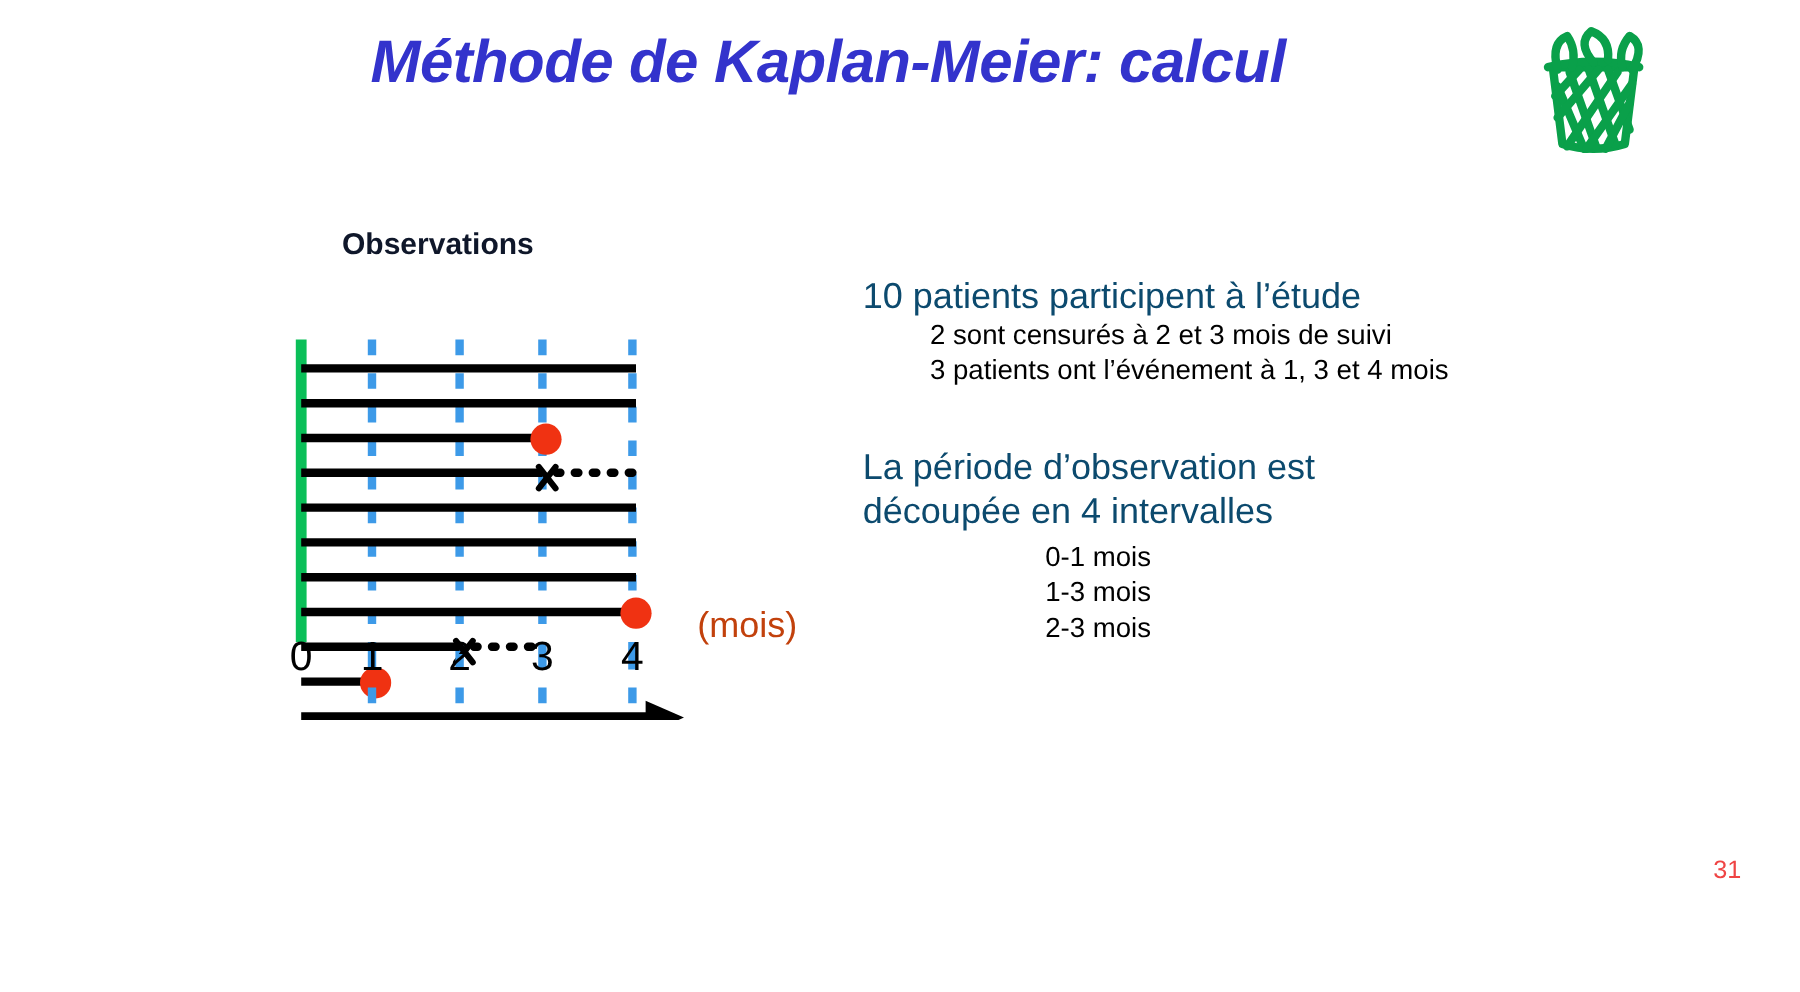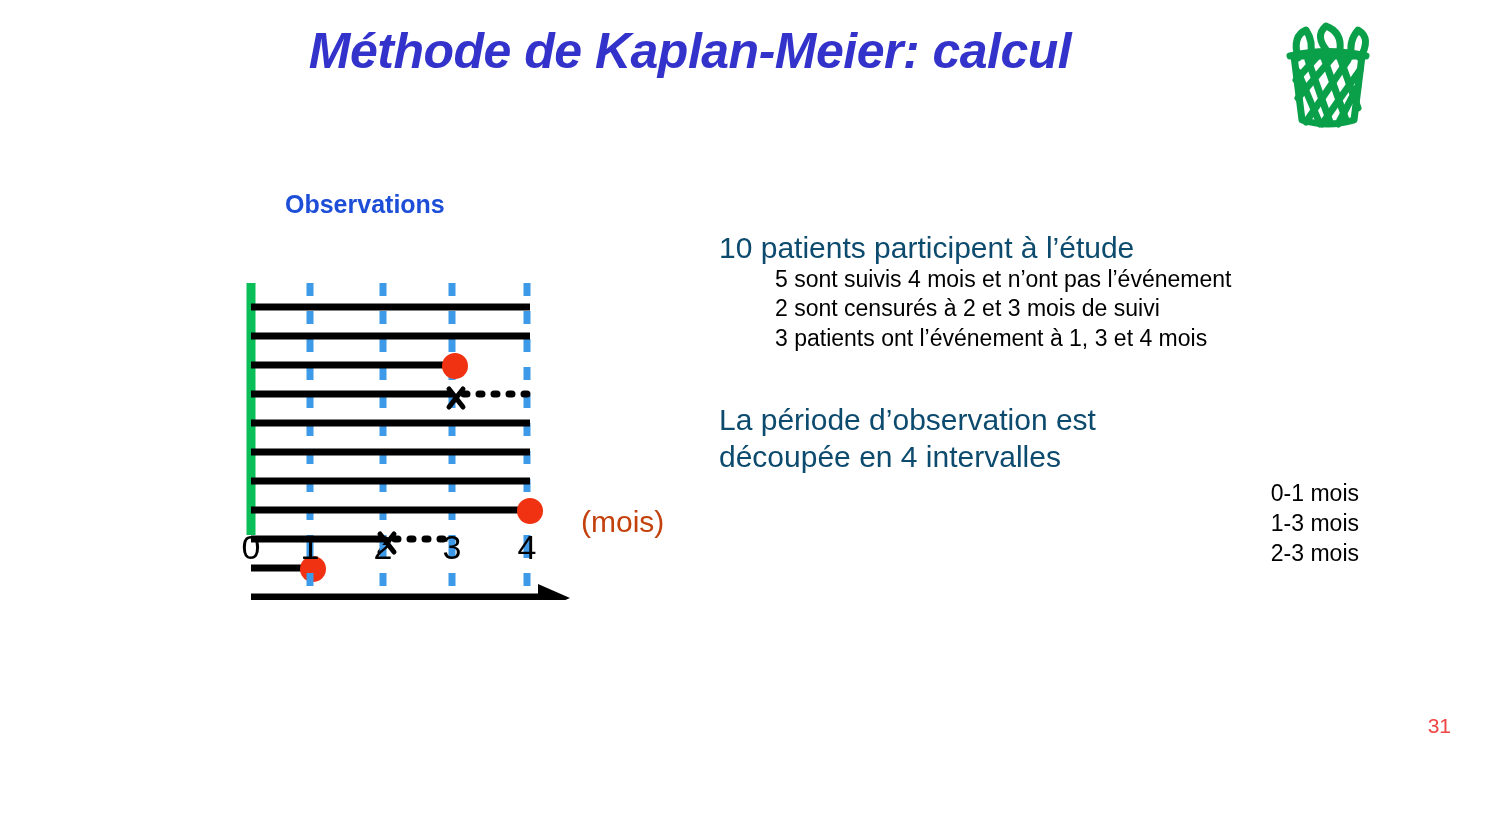--- a/index.html
+++ b/index.html
@@ -48,21 +48,21 @@
     top: 190px;
     width: 450px;
     height: 410px;
   }
   #chart-caption {
     position: absolute;
     left: 45px;
     top: 0px;
     font-size: 25px;
     font-weight: bold;
-    color: #1d4ed8;
+    color: #0f172a;
     white-space: nowrap;
   }
   #plot {
     position: absolute;
     left: 0px;
     top: 45px;
     width: 450px;
     height: 365px;
   }
   .axis-svg { position: absolute; left: 0; top: 0; }
@@ -105,21 +105,20 @@
     margin-left: 56px;
     white-space: nowrap;
   }
   #block2 { margin-top: 48px; }
   .interval {
     font-size: 23px;
     color: #000000;
     line-height: 1.30;
     margin-left: 152px;
     white-space: nowrap;
-    text-align: right;
   }
   #block2 .lead { line-height: 1.22; }
   #intervals { margin-top: 4px; }
 
   
   #page-number {
     position: absolute;
     right: 49px;
     bottom: 46px;
     font-size: 21px;
@@ -222,21 +221,20 @@
       <div class="tick-label" style="left:287px;">4</div>
 
       <div id="unit-label">(mois)</div>
     </div>
   </div>
 
   <div id="text-col">
 
     <div id="block1">
       <div class="lead">10 patients participent à l’étude</div>
-      <div class="sub">5 sont suivis 4 mois et n’ont pas l’événement</div>
       <div class="sub">2 sont censurés à 2 et 3 mois de suivi</div>
       <div class="sub">3 patients ont l’événement à 1, 3 et 4 mois</div>
     </div>
 
     <div id="block2">
       <div class="lead">La période d’observation est</div>
       <div class="lead">découpée en 4 intervalles</div>
       <div id="intervals">
         <div class="interval">0-1 mois</div>
         <div class="interval">1-3 mois</div>

